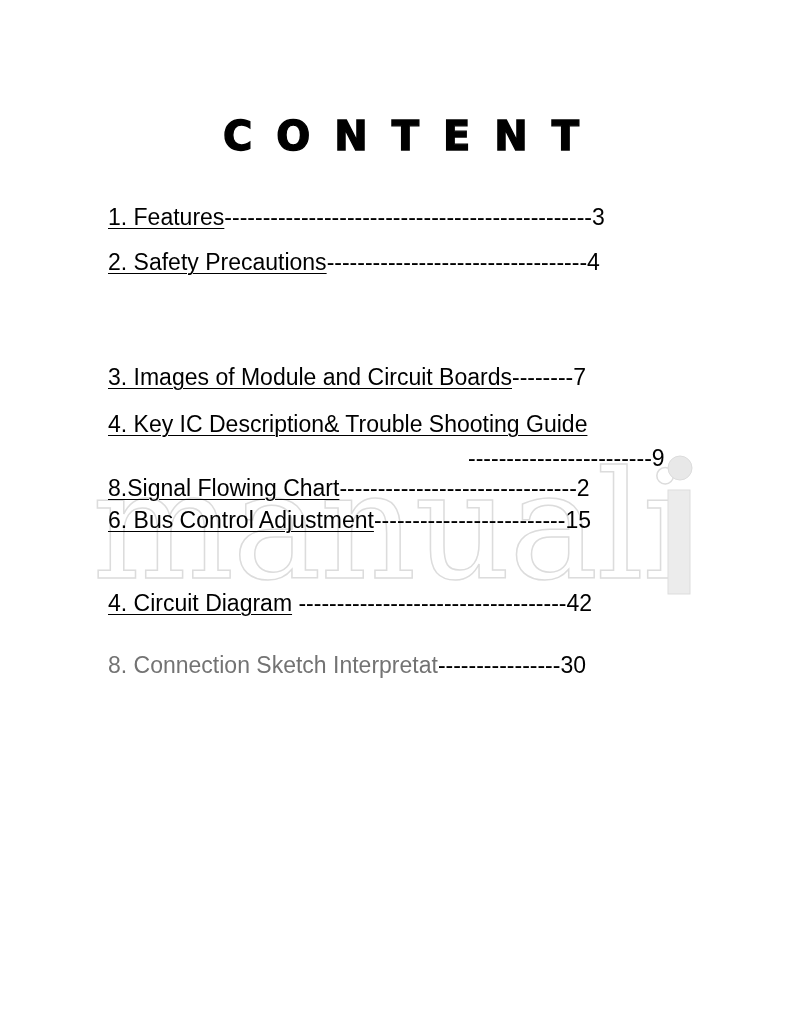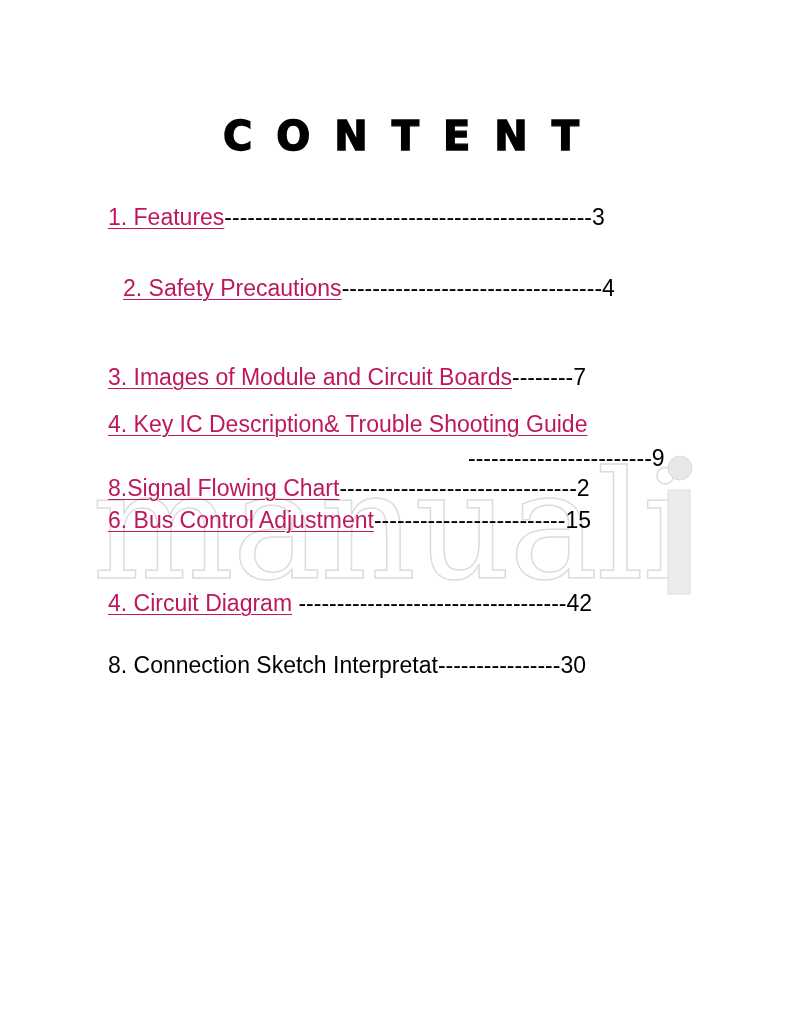--- a/index.html
+++ b/index.html
@@ -29,28 +29,28 @@
       -webkit-text-stroke: 1.4px #000;
     }
     .toc-line {
       position: absolute;
       left: 108px;
       font-size: 23px;
       line-height: 28px;
       white-space: nowrap;
     }
     .toc-link {
-      color: #be185d;
+      color: #000000;
       text-decoration: underline;
       text-decoration-thickness: 1px;
       text-underline-offset: 3px;
     }
     .toc-dots { color: #000; }
     .toc-page { color: #000; }
-    .toc-plain { color: #000000; }
+    .toc-plain { color: #737373; }
 
     
     .watermark {
       position: absolute;
       left: 92px;
       top: 450px;
       width: 620px;
       height: 160px;
       pointer-events: none;
       z-index: 0;
@@ -65,21 +65,21 @@
   <circle cx="588" cy="18" r="12" fill="#e8e8e8" stroke="#dcdcdc"></circle>
   <rect x="576" y="40" width="22" height="104" fill="#ececec" stroke="#dddddd"></rect>
 </svg>
 
 <div class="title">CONTENT</div>
 
 <div class="toc-line" style="top:203px;">
   <a class="toc-link">1. Features</a><span class="toc-dots">------------------------------------------------</span><span class="toc-page">3</span>
 </div>
 
-<div class="toc-line" style="top:274px;margin-left:15px;">
+<div class="toc-line" style="top:248px;">
   <a class="toc-link">2. Safety Precautions</a><span class="toc-dots">----------------------------------</span><span class="toc-page">4</span>
 </div>
 
 <div class="toc-line" style="top:328px;margin-top:35px;">
   <a class="toc-link">3. Images of Module and Circuit Boards</a><span class="toc-dots">--------</span><span class="toc-page">7</span>
 </div>
 
 <div class="toc-line" style="top:410px;">
   <a class="toc-link">4. Key IC Description&amp; Trouble Shooting Guide</a>
 </div>

